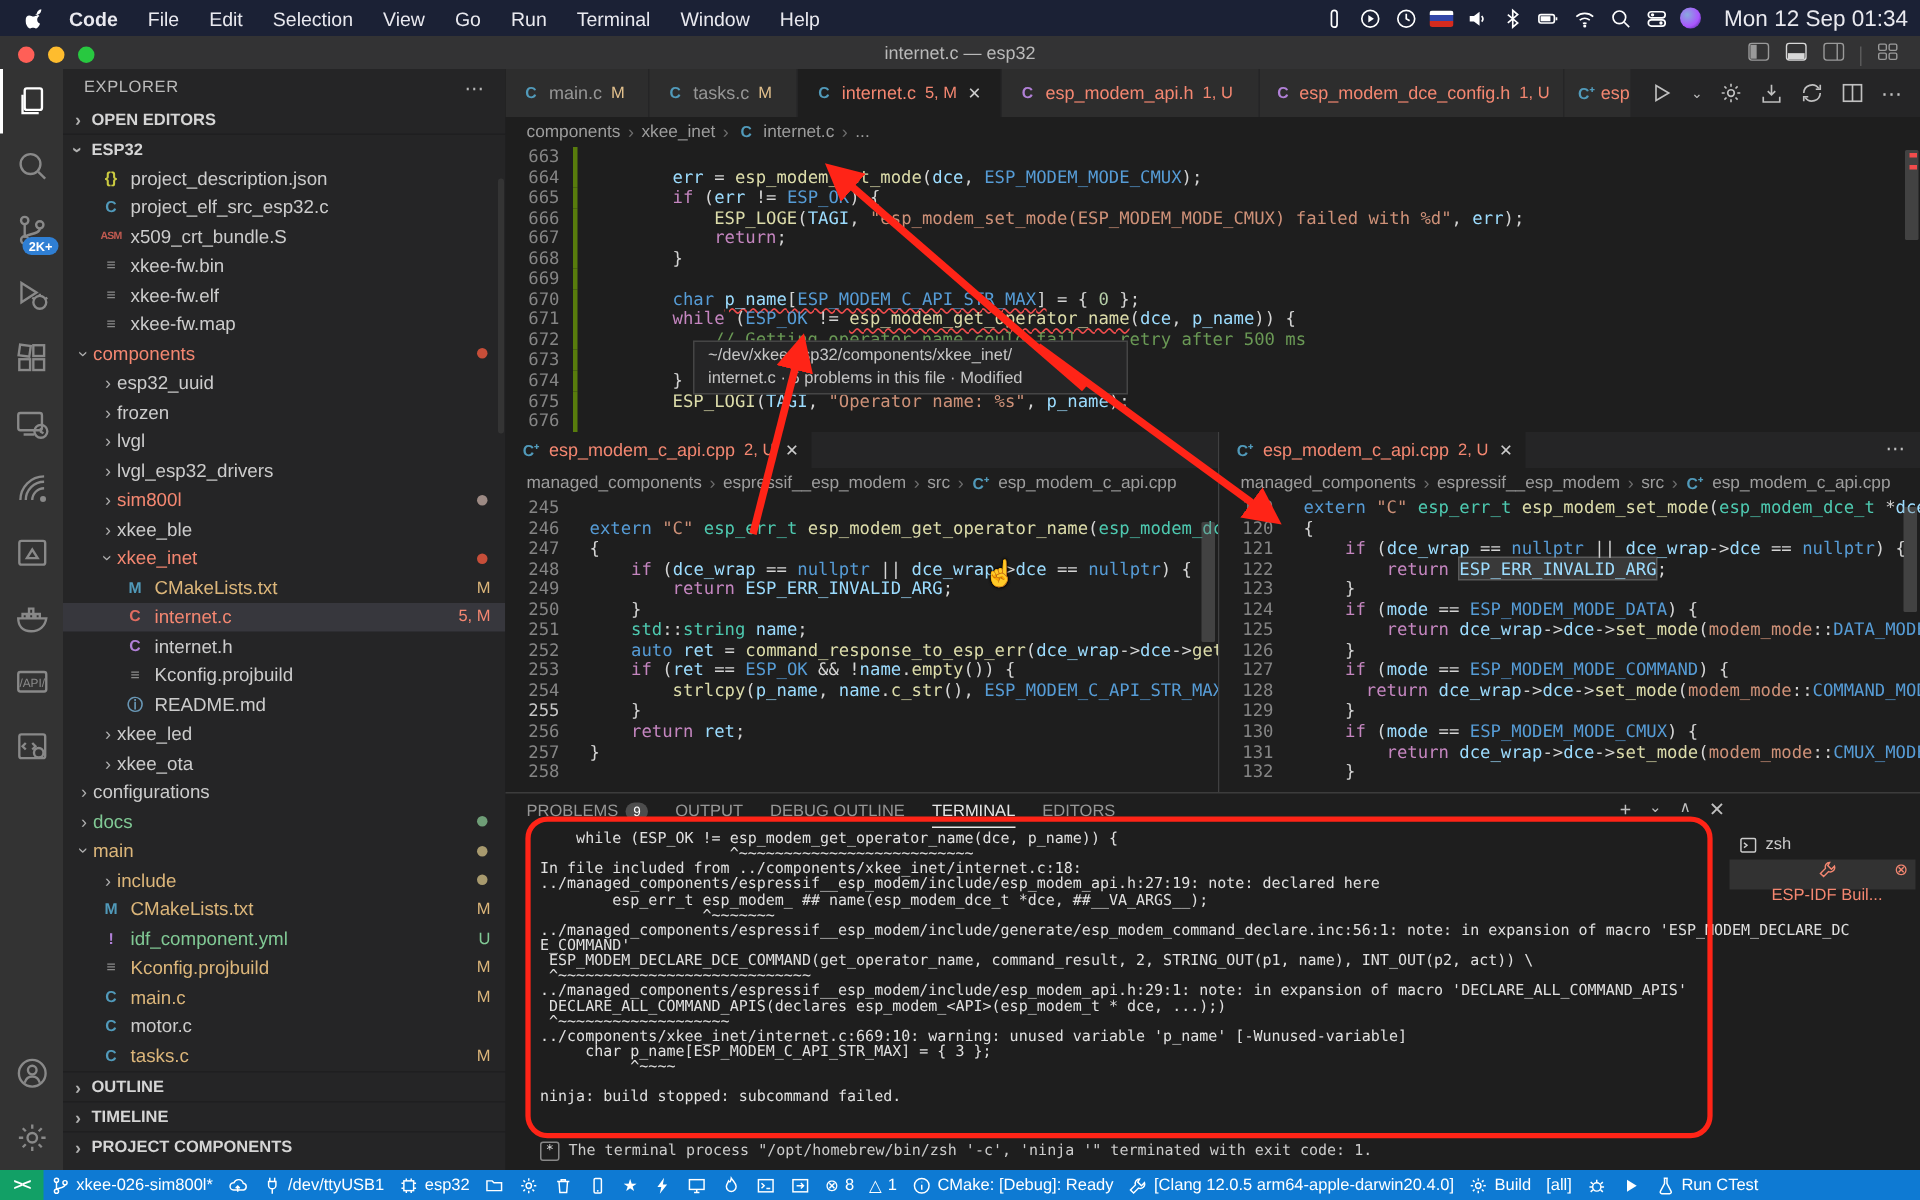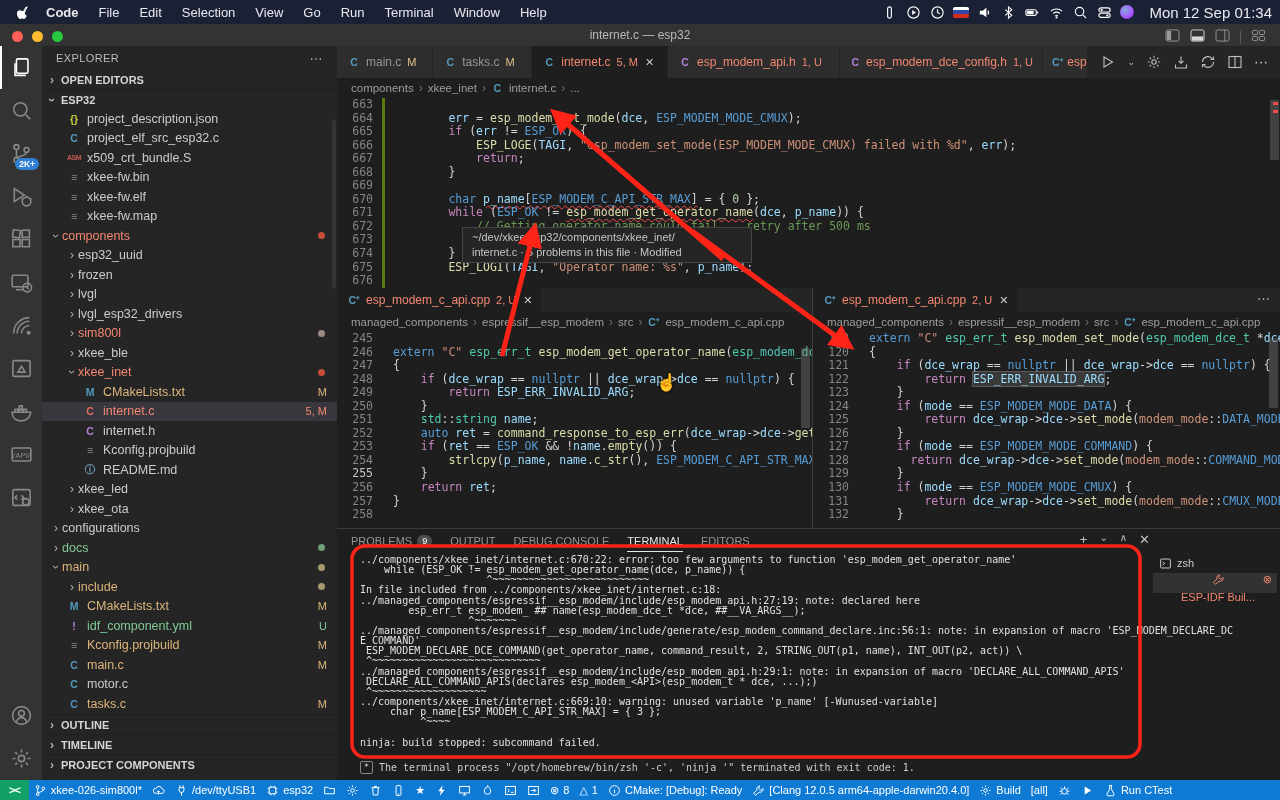--- a/index.html
+++ b/index.html
@@ -684,37 +684,36 @@
   <div class="panel">
     <div class="ptabs" id="ptabs">
         <div class="ptab">
           <span>PROBLEMS</span>
           <span class="pbadge">9</span>
         </div>
         <div class="ptab">
           <span>OUTPUT</span>
         </div>
         <div class="ptab">
-          <span>DEBUG CONSOLE</span>
+          <span>DEBUG OUTLINE</span>
         </div>
         <div class="ptab active">
           <span>TERMINAL</span>
         </div>
         <div class="ptab">
           <span>EDITORS</span>
         </div>
       </div>
     <div class="pticons">
       <span>+</span>
       <span style="font-size:10px;">⌄</span>
       <span style="font-size:10px;">∧</span>
       <span>✕</span>
     </div>
     <div id="term">
-        <div class="tline">../components/xkee_inet/internet.c:670:22: error: too few arguments to function 'esp_modem_get_operator_name'</div>
         <div class="tline">    while (ESP_OK != esp_modem_get_operator_name(dce, p_name)) {</div>
         <div class="tline">                     ^~~~~~~~~~~~~~~~~~~~~~~~~~~</div>
         <div class="tline">In file included from ../components/xkee_inet/internet.c:18:</div>
         <div class="tline">../managed_components/espressif__esp_modem/include/esp_modem_api.h:27:19: note: declared here</div>
         <div class="tline">        esp_err_t esp_modem_ ## name(esp_modem_dce_t *dce, ##__VA_ARGS__);</div>
         <div class="tline">                  ^~~~~~~~</div>
         <div class="tline">../managed_components/espressif__esp_modem/include/generate/esp_modem_command_declare.inc:56:1: note: in expansion of macro 'ESP_MODEM_DECLARE_DC</div>
         <div class="tline">E_COMMAND'</div>
         <div class="tline"> ESP_MODEM_DECLARE_DCE_COMMAND(get_operator_name, command_result, 2, STRING_OUT(p1, name), INT_OUT(p2, act)) \</div>
         <div class="tline"> ^~~~~~~~~~~~~~~~~~~~~~~~~~~~~</div>

